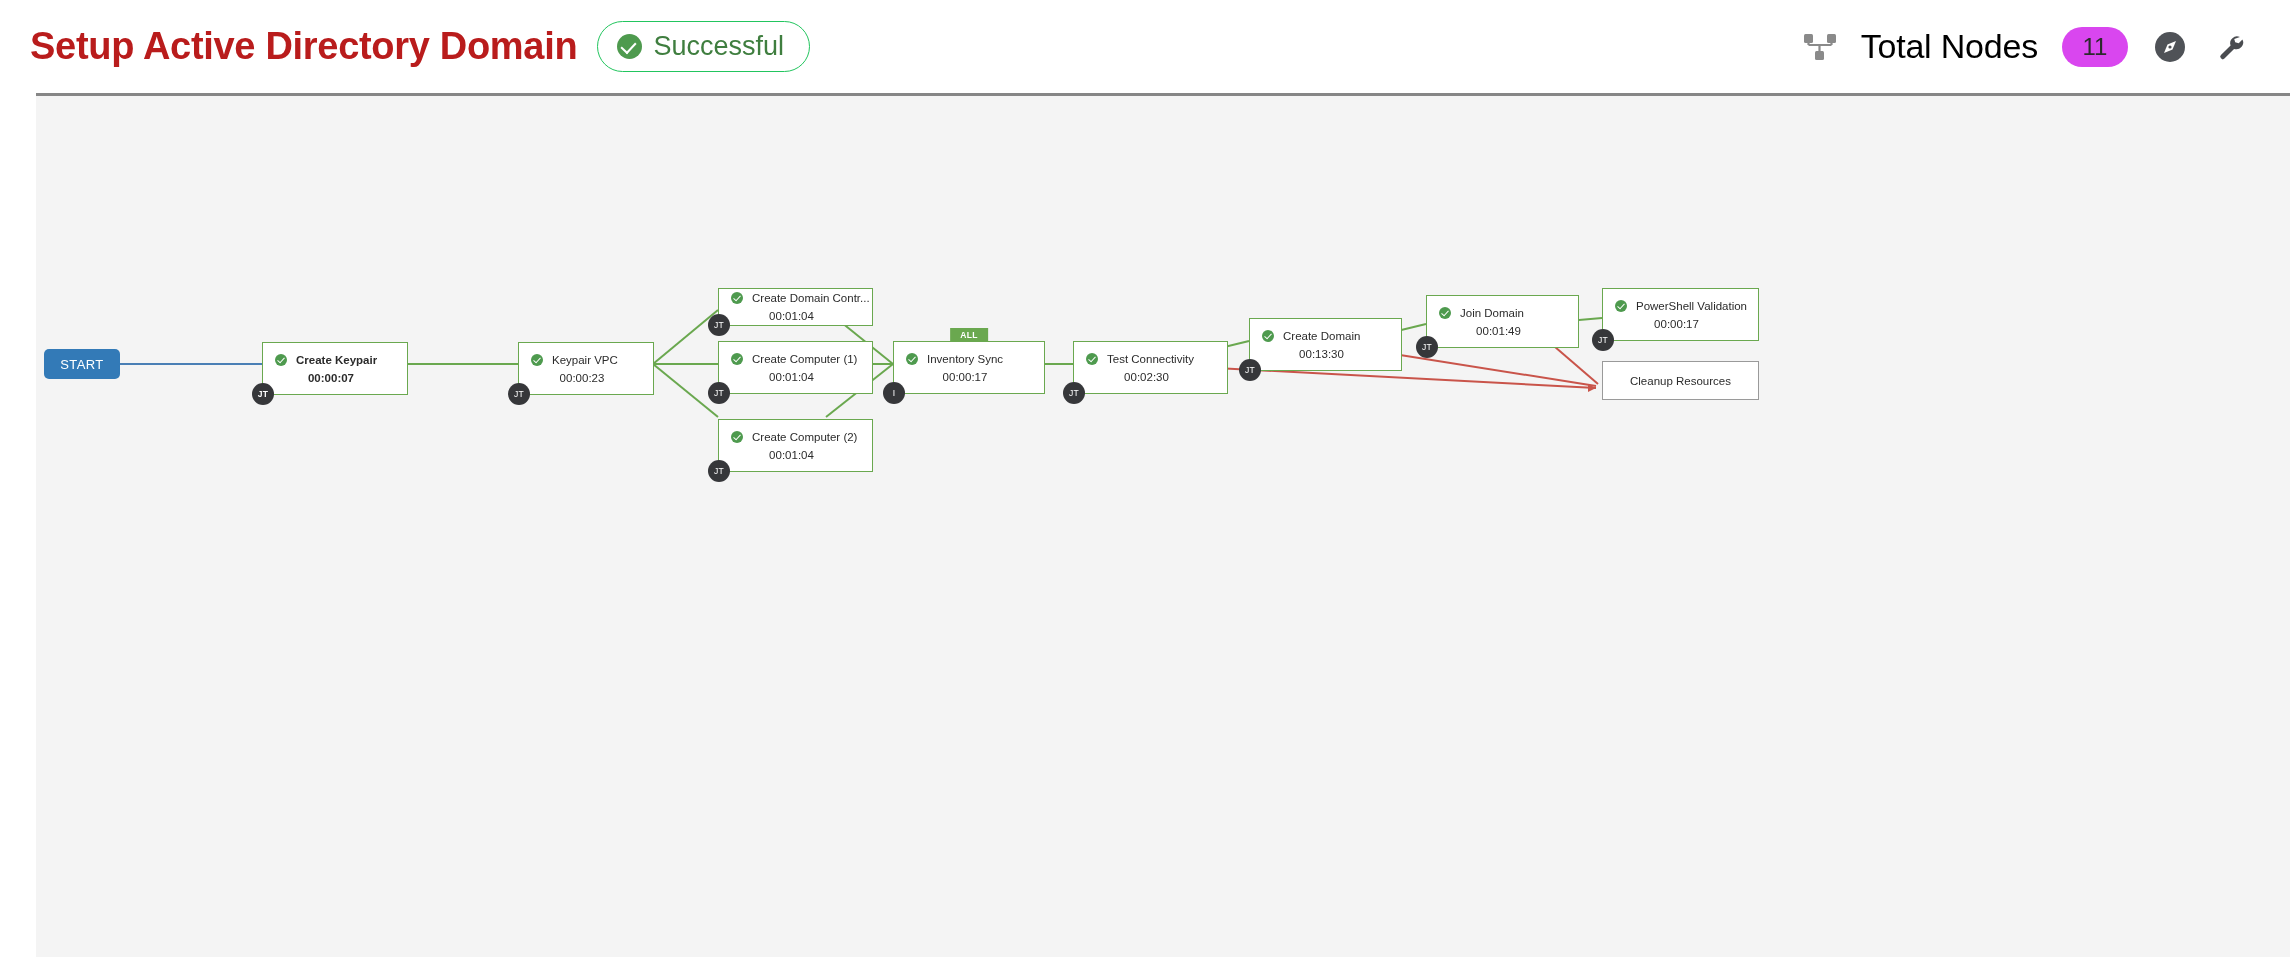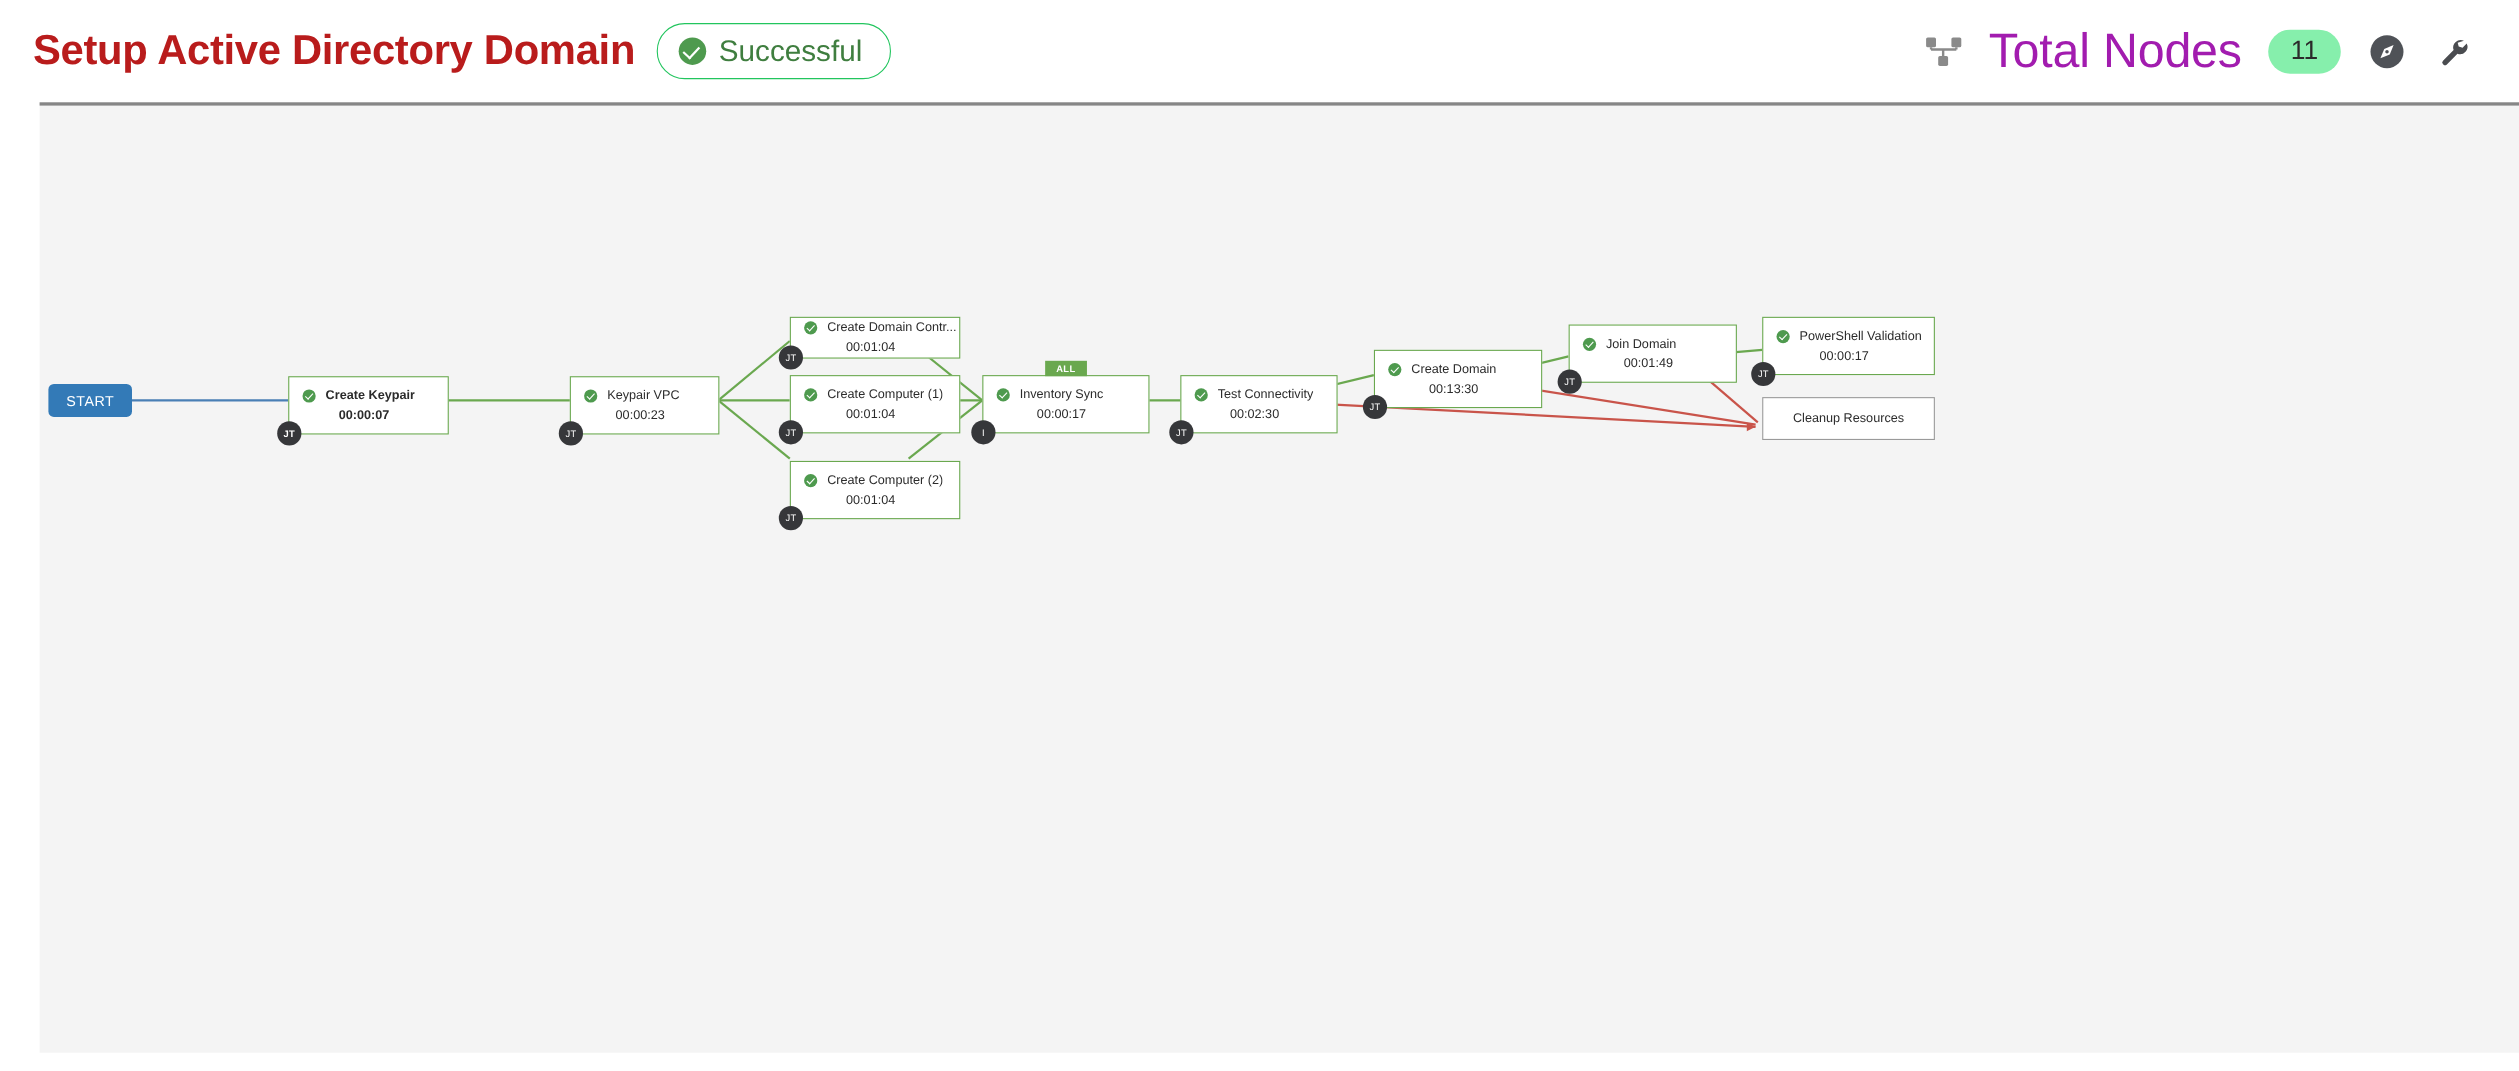--- a/index.html
+++ b/index.html
@@ -68,27 +68,27 @@
 
   .header-right {
     margin-left: auto;
     display: flex;
     align-items: center;
     gap: 24px;
     padding-right: 42px;
   }
   .nodes-icon { width: 34px; height: 30px; flex: 0 0 auto; }
   .total-nodes-label {
-    font-size: 44px;
-    color: #a21caf;
+    font-size: 34px;
+    color: #000000;
     white-space: nowrap;
     letter-spacing: -0.2px;
   }
   .nodes-badge {
-    background: #86efac;
+    background: #d946ef;
     border-radius: 22px;
     min-width: 66px;
     height: 40px;
     display: flex;
     align-items: center;
     justify-content: center;
     font-size: 24px;
     color: #2b2b2b;
     padding: 0 16px;
   }
@@ -342,21 +342,21 @@
     <div class="node" style="left:857px; top:245px; width:152px; height:53px;">
       <div class="node-tag">ALL</div>
       <div class="node-title-row">
         <span class="node-check"></span>
         <span class="node-title">Inventory Sync</span>
       </div>
       <div class="node-time">00:00:17</div>
       <div class="node-badge">I</div>
     </div>
 
-    <div class="node" style="left:1037px; top:245px; width:143px; height:53px;">
+    <div class="node" style="left:1037px; top:245px; width:155px; height:53px;">
       <div class="node-title-row">
         <span class="node-check"></span>
         <span class="node-title">Test Connectivity</span>
       </div>
       <div class="node-time">00:02:30</div>
       <div class="node-badge">JT</div>
     </div>
 
     <div class="node" style="left:1213px; top:222px; width:153px; height:53px;">
       <div class="node-title-row">

